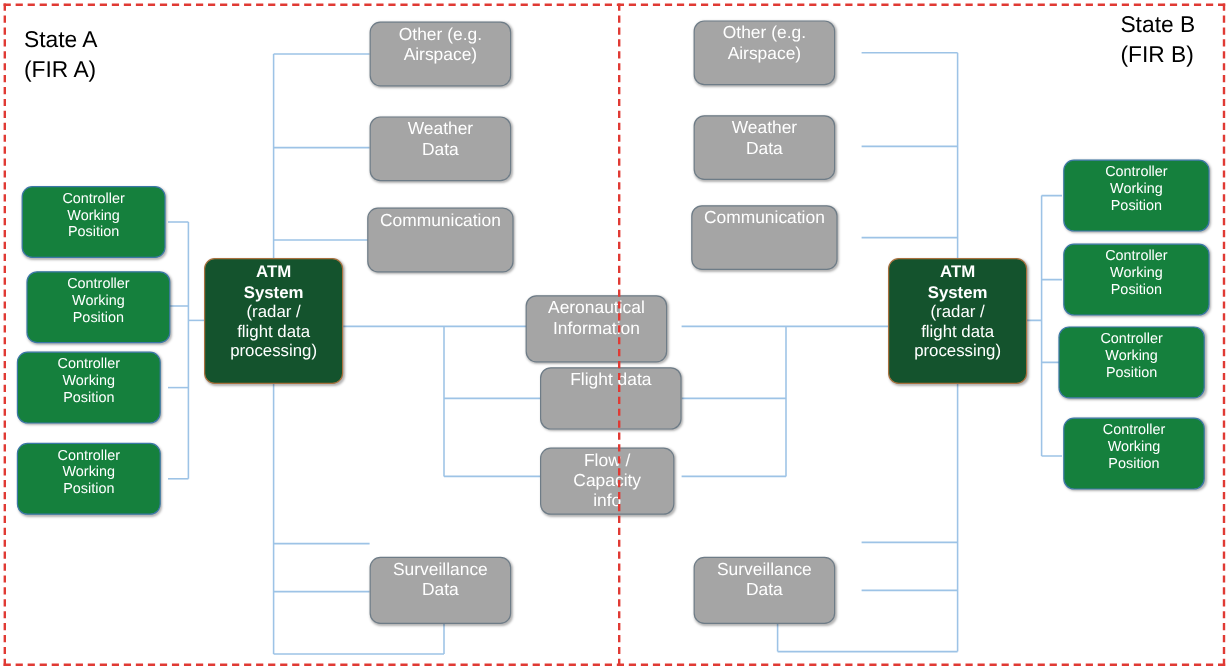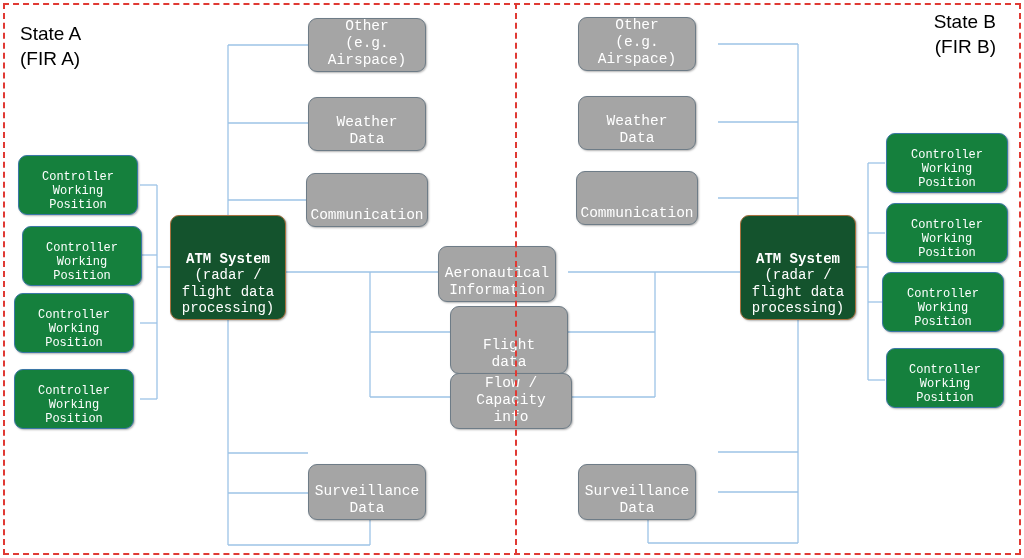--- a/index.html
+++ b/index.html
@@ -36,30 +36,29 @@
   #wires{
     position:absolute;left:0;top:0;
     width:1024px;height:558px;
     z-index:1;
   }
   
   .node{
     position:absolute;
     box-sizing:border-box;
     display:flex;
-    align-items:flex-end;
+    align-items:flex-start;
     justify-content:center;
     text-align:center;
     color:#ffffff;
     border-radius:9px;
     z-index:3;
     line-height:1.18;
     padding:2px 20px;
     box-shadow:1px 1px 2px rgba(0,0,0,.30);
-    font-family:Liberation Mono, monospace;
   }
   .node .lines{display:block;}
   .node-blue{
     background:#15803d;
     border:1px solid #3B77A6;
     font-size:12px;
   }
   .node-gray{
     background:#A5A5A5;
     border:1.6px solid #6E7C87;
@@ -74,21 +73,21 @@
   
   .state-label{
     position:absolute;
     color:#000000;
     font-size:19px;
     line-height:1.3;
     z-index:4;
   }
   .state-label span{display:block;}
   #state-a{left:20px;top:22px;text-align:left;}
-  #state-b{right:28px;top:10px;text-align:right;}
+  #state-b{right:28px;top:10px;text-align:left;}
 </style>
 </head>
 <body>
 
 <div id="canvas">
 
   <svg id="wires" viewBox="0 0 1024 558" xmlns="http://www.w3.org/2000/svg">
     <g fill="none" stroke="#9DC3E6" stroke-width="1.3">
 
       <path d="M140 185 H157"></path>
@@ -211,26 +210,26 @@
       <span>Data</span>
     </div>
   </div>
 
   <div class="node node-gray" style="left:438px;top:246px;width:118px;height:56px;">
     <div class="lines">
       <span>Aeronautical</span>
       <span>Information</span>
     </div>
   </div>
-  <div class="node node-gray" style="left:450px;top:306px;width:118px;height:68px;">
+  <div class="node node-gray" style="left:450px;top:306px;width:118px;height:52px;">
     <div class="lines">
       <span>Flight data</span>
     </div>
   </div>
-  <div class="node node-gray" style="left:450px;top:373px;width:122px;height:56px;">
+  <div class="node node-gray" style="left:450px;top:373px;width:112px;height:56px;">
     <div class="lines">
       <span>Flow / Capacity</span>
       <span>info</span>
     </div>
   </div>
 
   <div class="node node-gray" style="left:578px;top:17px;width:118px;height:54px;">
     <div class="lines">
       <span>Other</span>
       <span>(e.g. Airspace)</span>

